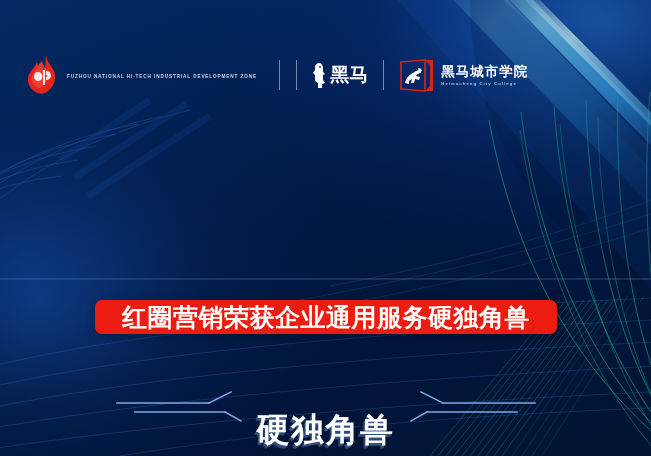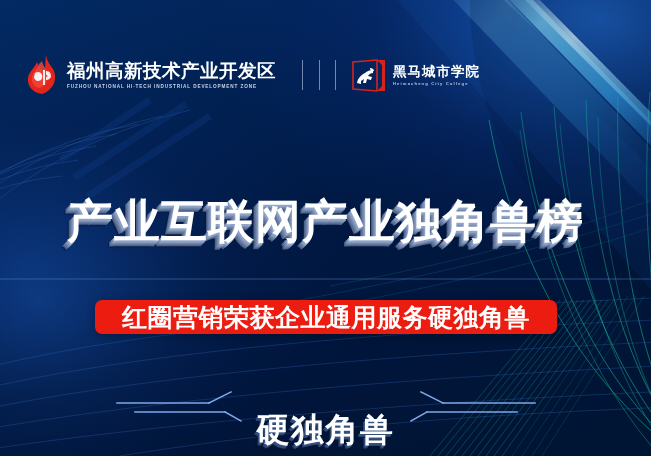--- a/index.html
+++ b/index.html
@@ -261,49 +261,54 @@
 
     <div class="logo-group" id="logo-fuzhou">
       <svg class="flame" viewBox="0 0 34 40">
         <path d="M20 0 C21 9 28 12 29 20 C30 28 25 36 16 39 C7 38 1 31 2 23 C3 16 9 13 11 7 C13 13 17 14 17 20 C20 15 19 7 20 0 Z" fill="#e4251c"></path>
         <path d="M16 6 C17 12 22 15 22 21 C22 27 18 32 13 33 C8 32 5 27 6 22 C7 17 12 14 13 9 Z" fill="#f0453a" opacity="0.85"></path>
         <path d="M9 18 C12 16 15 17 16 20 C17 23 15 26 12 26 C10 26 8 24 8 22 Z" fill="#ffffff" opacity="0.92"></path>
         <path d="M17 15 L19 15 L19 30 L17 30 Z" fill="#ffffff" opacity="0.9"></path>
         <path d="M20 16 C24 16 25 19 25 21 C25 23 23 25 20 25 L20 22 C22 22 22 20 20 20 Z" fill="#ffffff" opacity="0.9"></path>
       </svg>
       <div class="txtwrap">
-        <div class="cn">福州高新技术产业开发区</div>
         <div class="en">FUZHOU NATIONAL HI-TECH INDUSTRIAL DEVELOPMENT ZONE</div>
       </div>
     </div>
 
     <div class="vdiv" style="margin-left:26px;"></div>
 
 
     <div class="vdiv" style="margin-left:16px;"></div>
 
+    <div class="logo-group" id="logo-heima">
+      <svg class="horse" viewBox="0 0 15 27">
+        <path d="M7 1 C9 1 11 3 11 6 L11 10 L13 12 L11 13 L11 18 L13 21 L10 22 L10 26 L6 26 L6 21 L3 19 L3 13 L1 11 L3 8 L3 5 C3 3 5 1 7 1 Z" fill="#ffffff"></path>
+        <circle cx="8" cy="5" r="0.9" fill="#112a5e"></circle>
+      </svg>
+      <div class="cn">黑马</div>
+    </div>
 
     <div class="vdiv" style="margin-left:15px;"></div>
 
     <div class="logo-group" id="logo-college">
       <svg class="mark" viewBox="0 0 36 33">
         <path d="M26 1 L34 1 L34 32 L26 32 L31 27 L31 6 Z" fill="#d8231b"></path>
         <path d="M2 3 L26 1 L26 32 L2 30 Z" fill="none" stroke="#d8231b" stroke-width="1.6"></path>
         <path d="M6 24 C7 19 10 16 14 14 C16 12 19 11 22 11 L22 14 C20 14 18 15 17 17 L21 18 L20 21 L16 20 L15 24 L12 24 L13 20 L10 22 L10 25 Z" fill="#ffffff"></path>
         <path d="M19 9 C21 9 23 10 23 12 L20 13 C20 11 19 11 19 9 Z" fill="#ffffff"></path>
       </svg>
       <div class="txtwrap">
         <div class="cn">黑马城市学院</div>
         <div class="en">Heimacheng City College</div>
       </div>
     </div>
 
   </div>
 
-  <div id="main-title">产业互联网产业独角兽榜</div>
 
   <div id="red-banner">
     <div id="red-banner-text">红圈营销荣获企业通用服务硬独角兽</div>
   </div>
 
   <div id="award-row">
     <svg class="award-orn" viewBox="0 0 130 40">
       <g fill="none" stroke="#7ea8e8" stroke-width="1.6" stroke-linecap="square">
         <path d="M 4 16 L 96 16"></path>
         <path d="M 96 16 L 118 5"></path>

